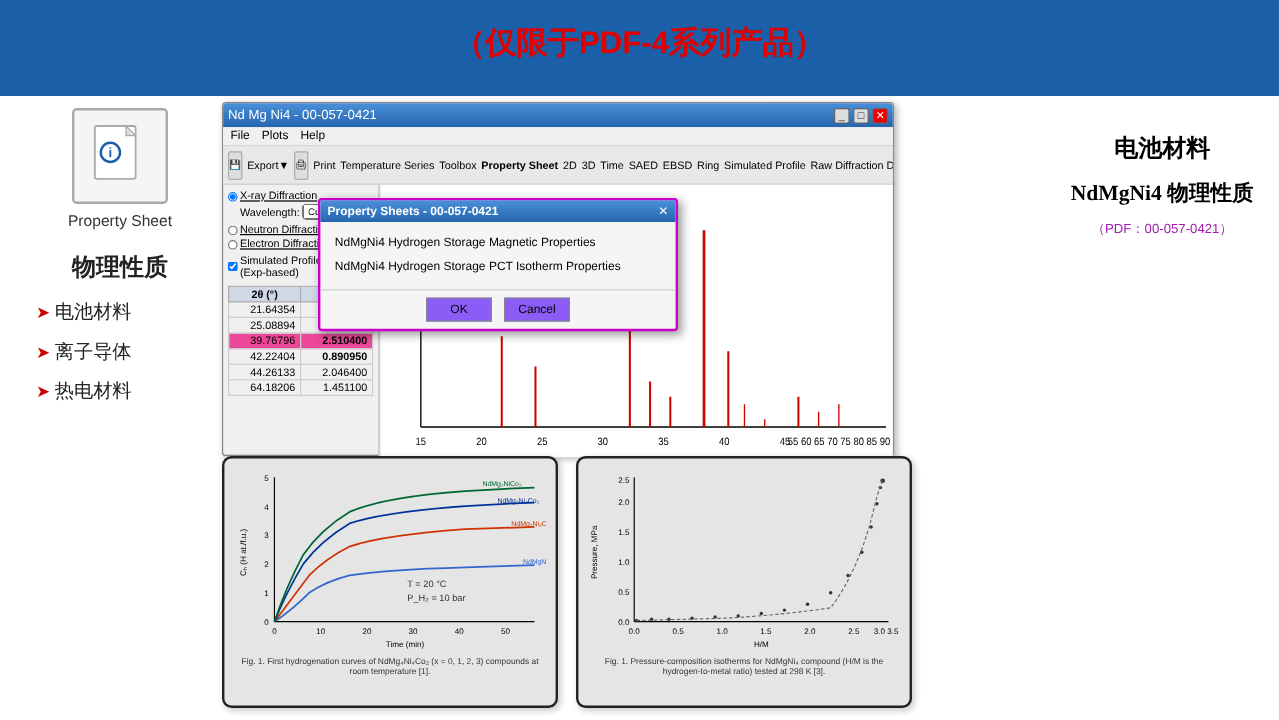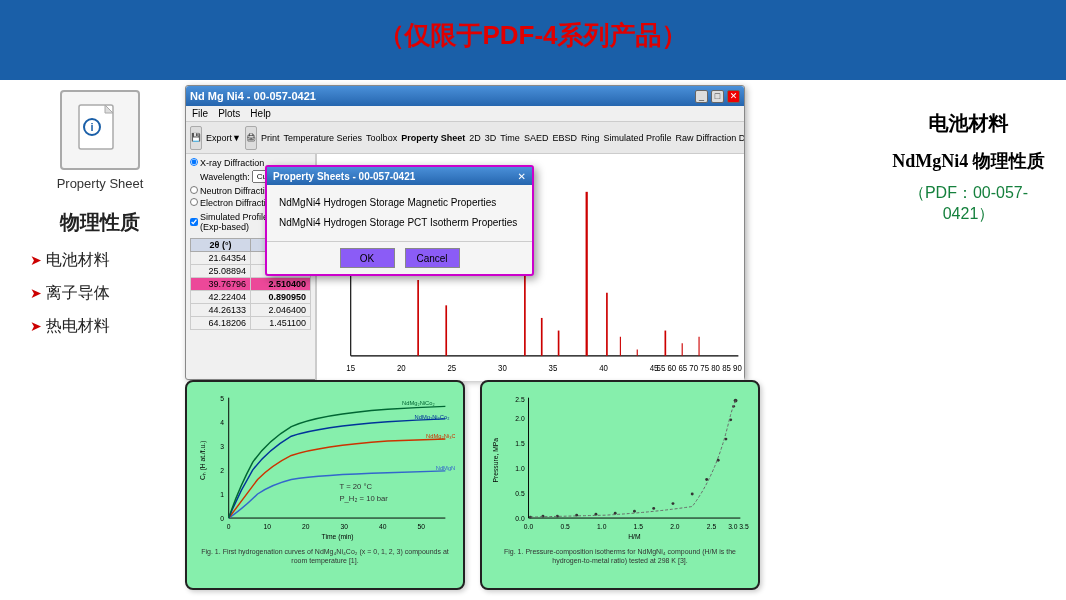--- a/index.html
+++ b/index.html
@@ -117,21 +117,21 @@
       display: flex;
       align-items: center;
       justify-content: space-between;
       padding: 0 4px;
       border-radius: 3px 3px 0 0;
     }
 
     .sw-title-text {
       color: #fff;
       font-size: 11px;
-      font-weight: bold;
+      font-weight: normal;
     }
 
     .sw-controls {
       display: flex;
       gap: 3px;
     }
 
     .sw-btn {
       width: 13px;
       height: 13px;
@@ -202,24 +202,25 @@
       font-size: 9px;
       border-right: 1px solid #ccc;
     }
 
     .sw-radio-group {
       margin-bottom: 4px;
     }
 
     .sw-radio {
       display: flex;
-      align-items: flex-start;
+      align-items: flex-end;
       gap: 2px;
       font-size: 9px;
       margin-bottom: 2px;
+      text-decoration: underline;
     }
 
     .sw-table {
       flex: 1;
       overflow: hidden;
     }
 
     .sw-table table {
       width: 100%;
       border-collapse: collapse;
@@ -245,21 +246,21 @@
       border-left: 1px solid #ccc;
       position: relative;
       overflow: hidden;
     }
 
     
     .property-popup {
       position: absolute;
       top: 80px;
       left: 80px;
-      width: 269px;
+      width: 300px;
       background: #f5f5f5;
       border: 2px solid #cc00cc;
       border-radius: 3px;
       box-shadow: 3px 3px 8px rgba(0,0,0,0.4);
       z-index: 20;
     }
 
     .popup-titlebar {
       background: linear-gradient(to bottom, #4a90d9, #2565ae);
       height: 18px;
@@ -313,21 +314,21 @@
       position: absolute;
       bottom: 10px;
       left: 185px;
       display: flex;
       gap: 15px;
     }
 
     .graph-box {
       width: 280px;
       height: 210px;
-      background: #86efac;
+      background: #e5e5e5;
       border: 2px solid #222;
       border-radius: 8px;
       padding: 8px;
       box-shadow: 2px 2px 5px rgba(0,0,0,0.2);
     }
 
     .graph-area {
       width: 100%;
       height: 155px;
       position: relative;
@@ -359,22 +360,22 @@
 
     .right-compound {
       font-size: 18px;
       font-weight: bold;
       color: #000;
       margin-bottom: 10px;
       font-family: Liberation Serif, serif;
     }
 
     .right-pdf {
-      font-size: 16px;
-      color: #15803d;
+      font-size: 11px;
+      color: #a21caf;
     }
 
     
     .chart-svg {
       width: 100%;
       height: 100%;
     }
   </style>
 </head>
 <body>

